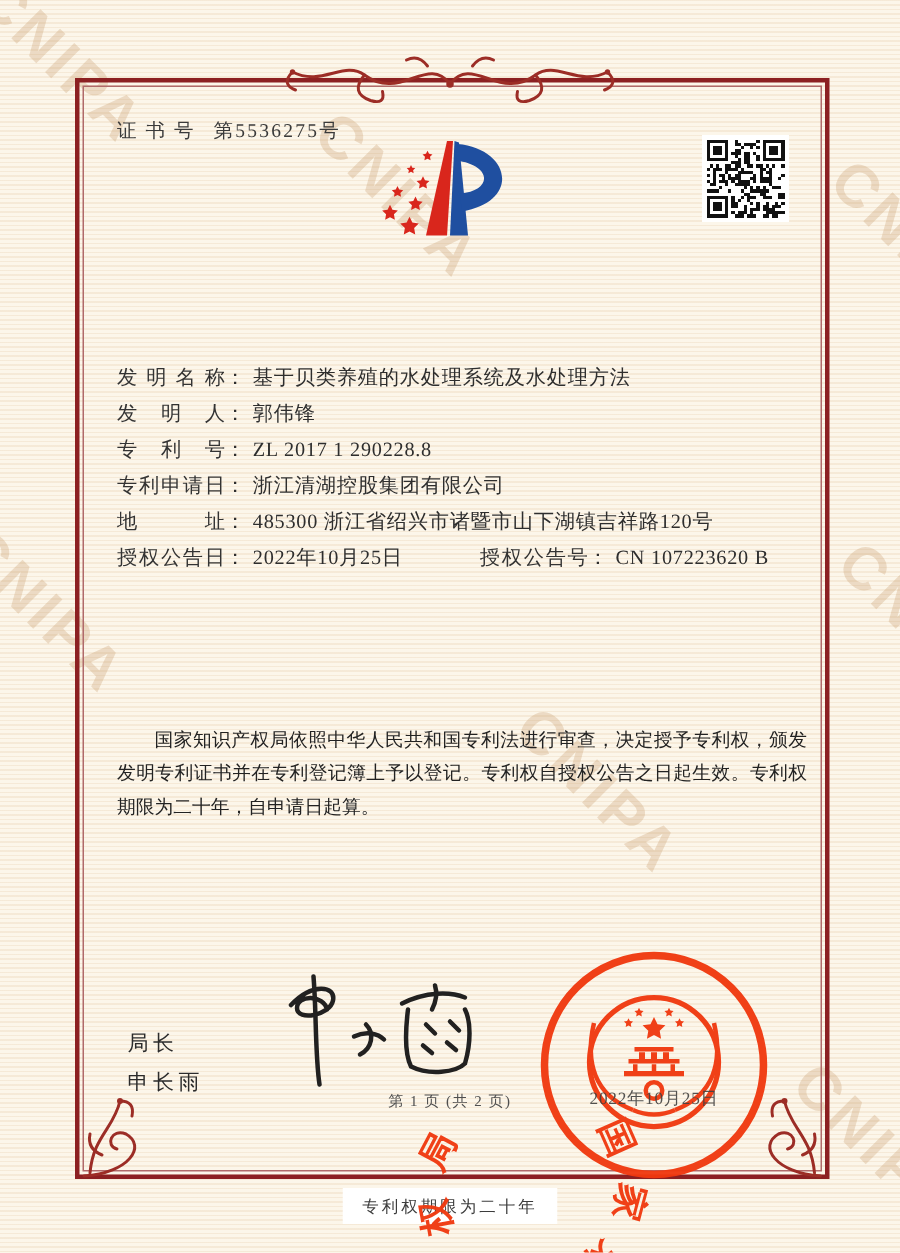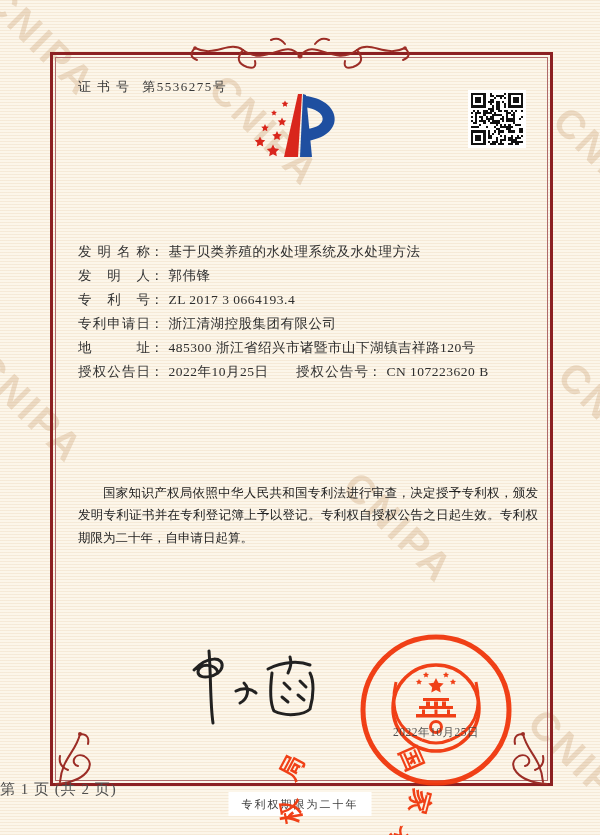--- a/index.html
+++ b/index.html
@@ -45,30 +45,30 @@
   }
   .fields{position:absolute;left:78px;right:62px;top:242px;z-index:4;font-size:13.5px;color:#2e2e2e;}
   .frow{height:24px;line-height:20px;white-space:nowrap;}
   .flabel{
     display:inline-block;width:72px;vertical-align:top;
     text-align:justify;text-align-last:justify;-moz-text-align-last:justify;
     color:#333;
   }
   .colon{display:inline-block;}
   .fvalue{margin-left:5px;letter-spacing:.5px;}
-  .pair2{margin-left:24px;}
+  .pair2{margin-left:48px;}
   .paras{position:absolute;left:78px;right:62px;top:482px;z-index:4;font-size:12.5px;line-height:1.78;color:#222;text-align:justify;}
   .paras p{margin:0 0 4px 0;text-indent:2em;}
   .signer{position:absolute;left:85px;top:684px;z-index:4;font-size:14px;color:#2b2b2b;}
   .signer div{letter-spacing:3px;line-height:26px;}
   .signature{position:absolute;left:168px;top:645px;width:170px;height:85px;z-index:4;}
   .seal{position:absolute;left:356px;top:630px;width:160px;height:160px;z-index:5;opacity:.96;}
   .page-number{
-    position:absolute;left:0;right:0;top:780px;z-index:4;
-    font-size:15px;letter-spacing:1px;color:#4f4f4f;
+    position:absolute;left:0;right:0;top:727px;z-index:4;text-align:center;
+    font-size:10px;letter-spacing:1px;color:#4f4f4f;
   }
   .continuation{
     position:absolute;left:50%;top:792px;transform:translateX(-50%);z-index:4;
     background:#ffffff;padding:5px 13px 4px;font-size:11px;letter-spacing:2px;color:#3c3c3c;
     white-space:nowrap;
   }
   .star{fill:#d9261c;}
   svg{overflow:visible;}
 </style>
 </head>
@@ -371,38 +371,42 @@
 
 
   <div class="fields">
     <div class="frow">
       <span class="flabel">发明名称</span><span class="colon">：</span><span class="fvalue">基于贝类养殖的水处理系统及水处理方法</span>
     </div>
     <div class="frow">
       <span class="flabel">发明人</span><span class="colon">：</span><span class="fvalue">郭伟锋</span>
     </div>
     <div class="frow">
-      <span class="flabel">专利号</span><span class="colon">：</span><span class="fvalue">ZL 2017 3 0664193.4</span>
+      <span class="flabel">专利号</span><span class="colon">：</span><span class="fvalue">ZL 2017 1 290228.8</span>
     </div>
     <div class="frow">
       <span class="flabel">专利申请日</span><span class="colon">：</span><span class="fvalue">浙江清湖控股集团有限公司</span>
     </div>
     <div class="frow">
       <span class="flabel">地址</span><span class="colon">：</span><span class="fvalue">485300 浙江省绍兴市诸暨市山下湖镇吉祥路120号</span>
     </div>
     <div class="frow">
       <span><span class="flabel">授权公告日</span><span class="colon">：</span><span class="fvalue">2022年10月25日</span></span>
       <span class="pair2"><span class="flabel">授权公告号</span><span class="colon">：</span><span class="fvalue">CN 107223620 B</span></span>
     </div>
   </div>
 
   <div class="paras">
     <p>国家知识产权局依照中华人民共和国专利法进行审查，决定授予专利权，颁发发明专利证书并在专利登记簿上予以登记。专利权自授权公告之日起生效。专利权期限为二十年，自申请日起算。</p>
   </div>
 
+  <div class="signer">
+    <div>局长</div>
+    <div>申长雨</div>
+  </div>
 
   <svg class="signature" viewBox="0 0 170 85">
     <g stroke="#101010" stroke-width="3" stroke-linecap="round" fill="none" opacity=".92">
       <path d="M26,25 C40,10 56,12 54,22 C52,32 30,36 30,27 C30,18 48,18 50,28"></path>
       <path d="M41,6 C43,30 42,58 45,78"></path>
       <path d="M76,38 C82,44 80,54 72,58"></path>
       <path d="M68,46 C76,42 84,44 88,48"></path>
       <path d="M100,24 C116,16 132,16 142,20"></path>
       <path d="M104,28 C102,44 102,58 106,66 C118,72 136,70 142,64 C146,50 146,36 142,28"></path>
       <path d="M122,12 C124,18 122,24 120,28"></path>

